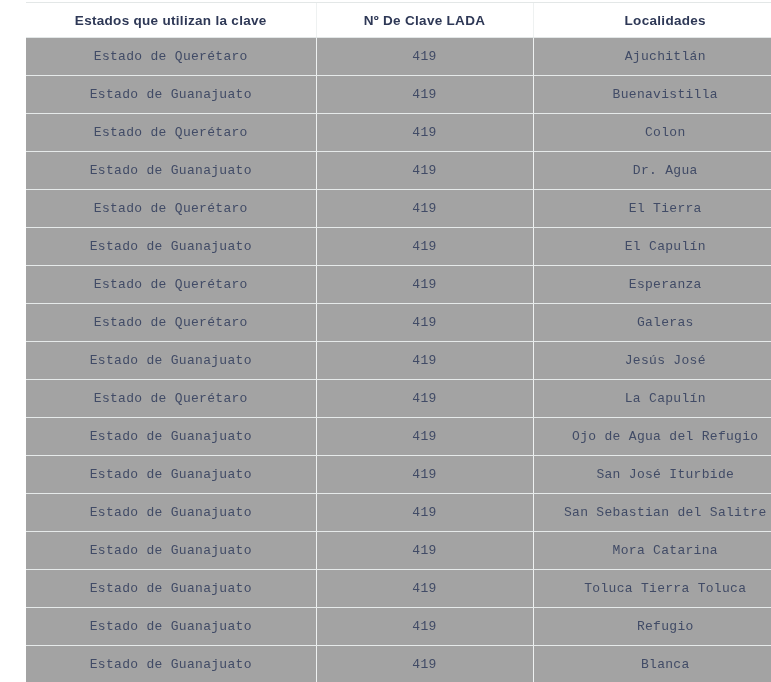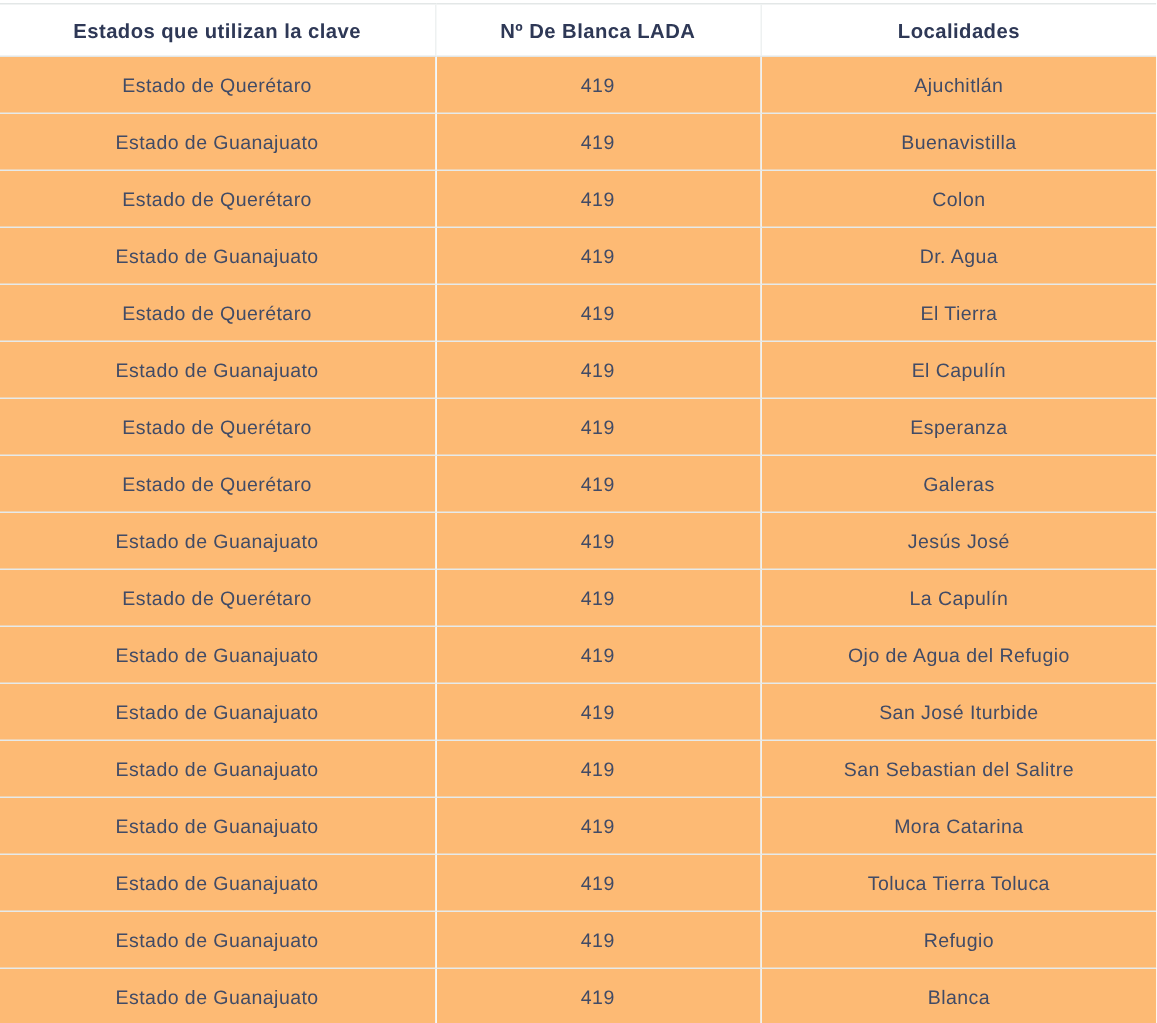--- a/index.html
+++ b/index.html
@@ -8,20 +8,21 @@
     background: #ffffff;
   }
   .page {
     width: 771px;
     height: 682px;
     background: #ffffff;
     font-family: "Liberation Sans", sans-serif;
     box-sizing: border-box;
     padding-top: 2px;
     overflow: hidden;
+    padding-left: 26px;
   }
   table.lada-table {
     width: 771px;
     border-collapse: collapse;
     table-layout: fixed;
   }
   table.lada-table col.c1 { width: 290px; }
   table.lada-table col.c2 { width: 217px; }
   table.lada-table col.c3 { width: 264px; }
 
@@ -42,44 +43,45 @@
   }
   table.lada-table td {
     height: 37px;
     text-align: center;
     vertical-align: middle;
     font-size: 13px;
     font-weight: normal;
     letter-spacing: 0.3px;
     color: #414b66;
     border-bottom: 1px solid #e6eaea;
-    background: #fdba74;
+    background: #a3a3a3;
     padding: 0 6px;
     overflow: hidden;
     white-space: nowrap;
+    font-family: Liberation Mono, monospace;
   }
   table.lada-table th + th,
   table.lada-table td + td {
     border-left: 1px solid #eef1f1;
   }
 </style>
 </head>
 <body>
 
 <div class="page">
   <table class="lada-table">
     <colgroup>
       <col class="c1">
       <col class="c2">
       <col class="c3">
     </colgroup>
     <thead>
       <tr>
         <th>Estados que utilizan la clave</th>
-        <th>Nº De Blanca LADA</th>
+        <th>Nº De Clave LADA</th>
         <th>Localidades</th>
       </tr>
     </thead>
     <tbody>
         <tr>
           <td>Estado de Querétaro</td>
           <td>419</td>
           <td>Ajuchitlán</td>
         </tr>
         <tr>

